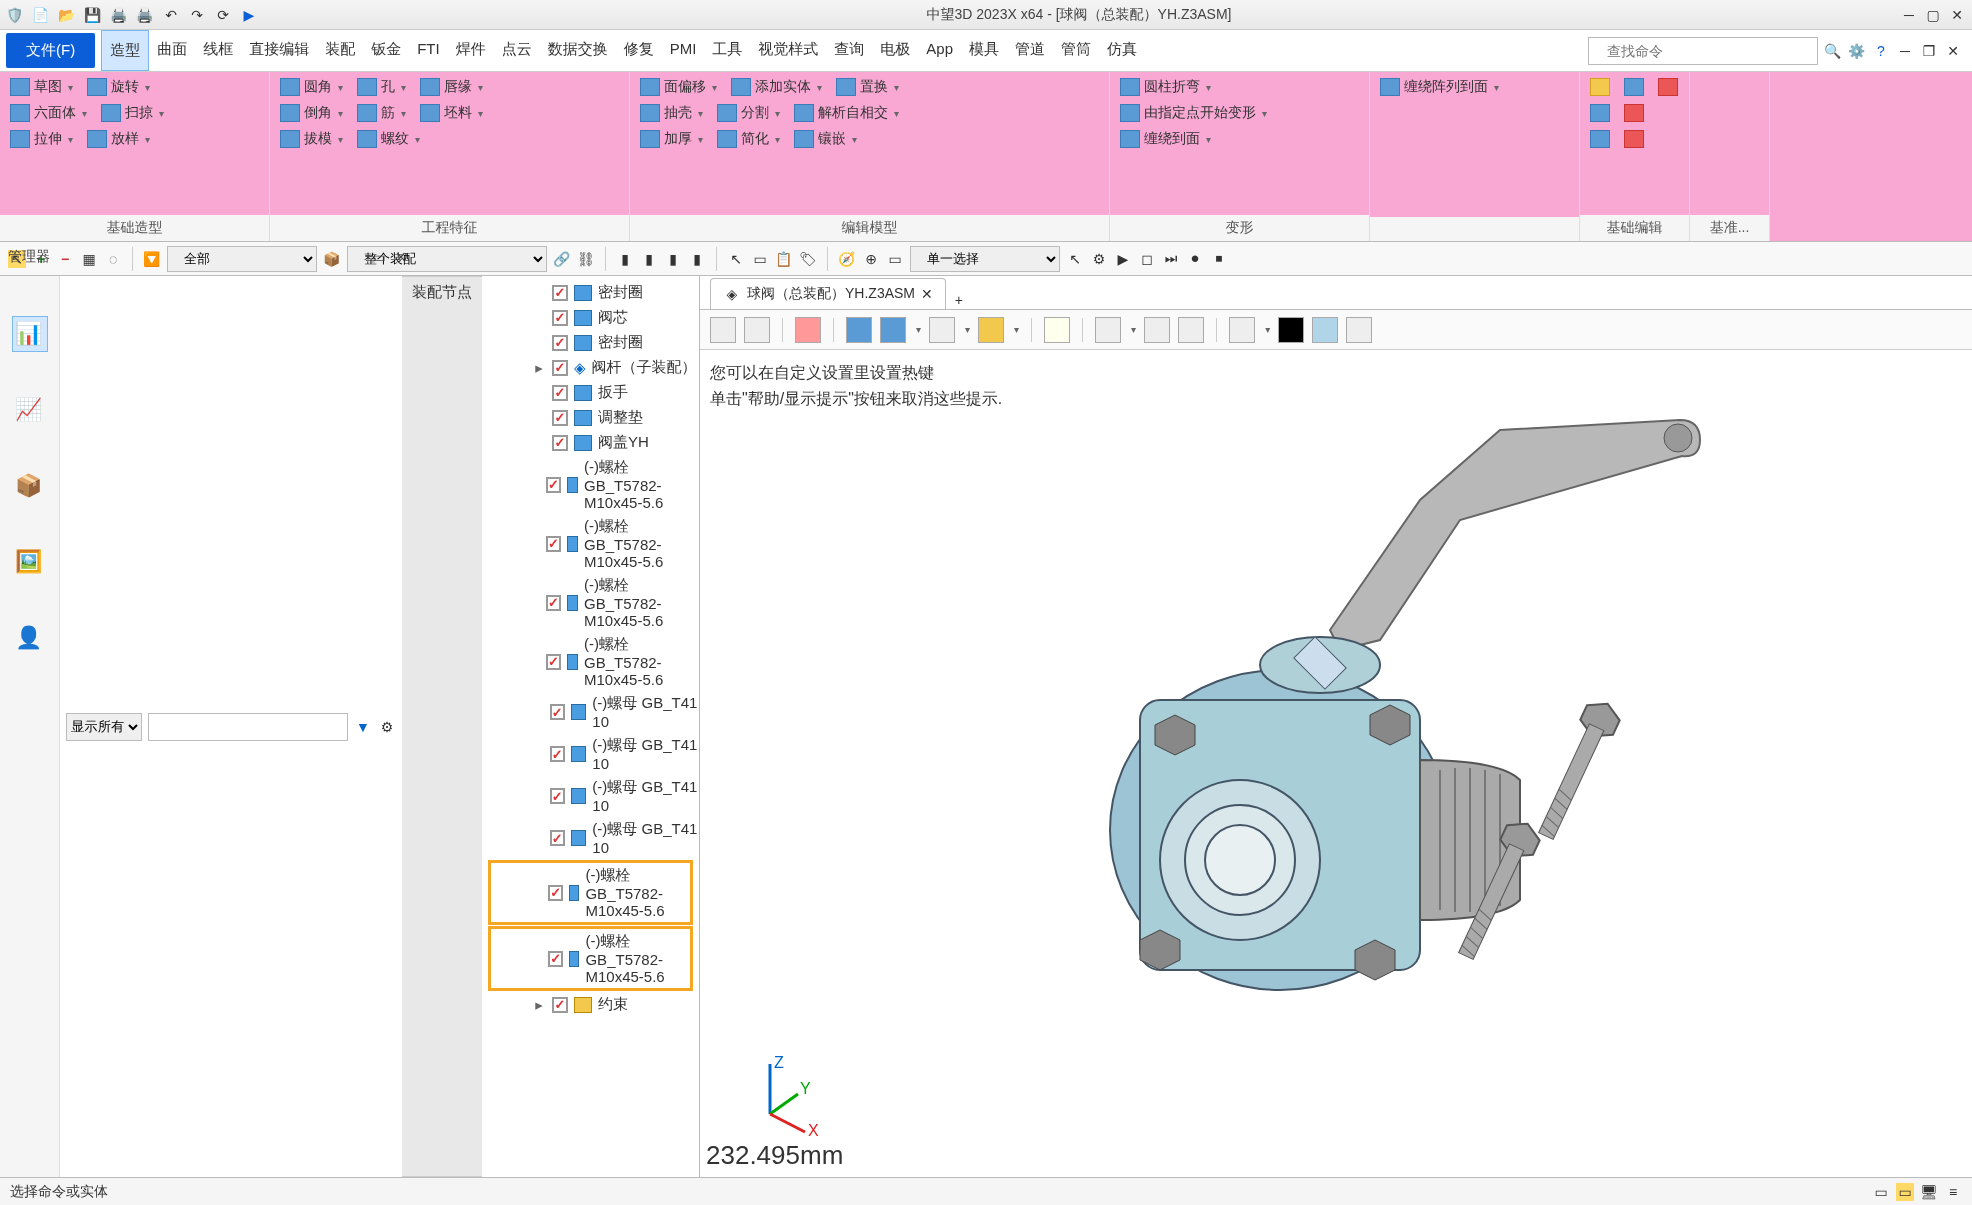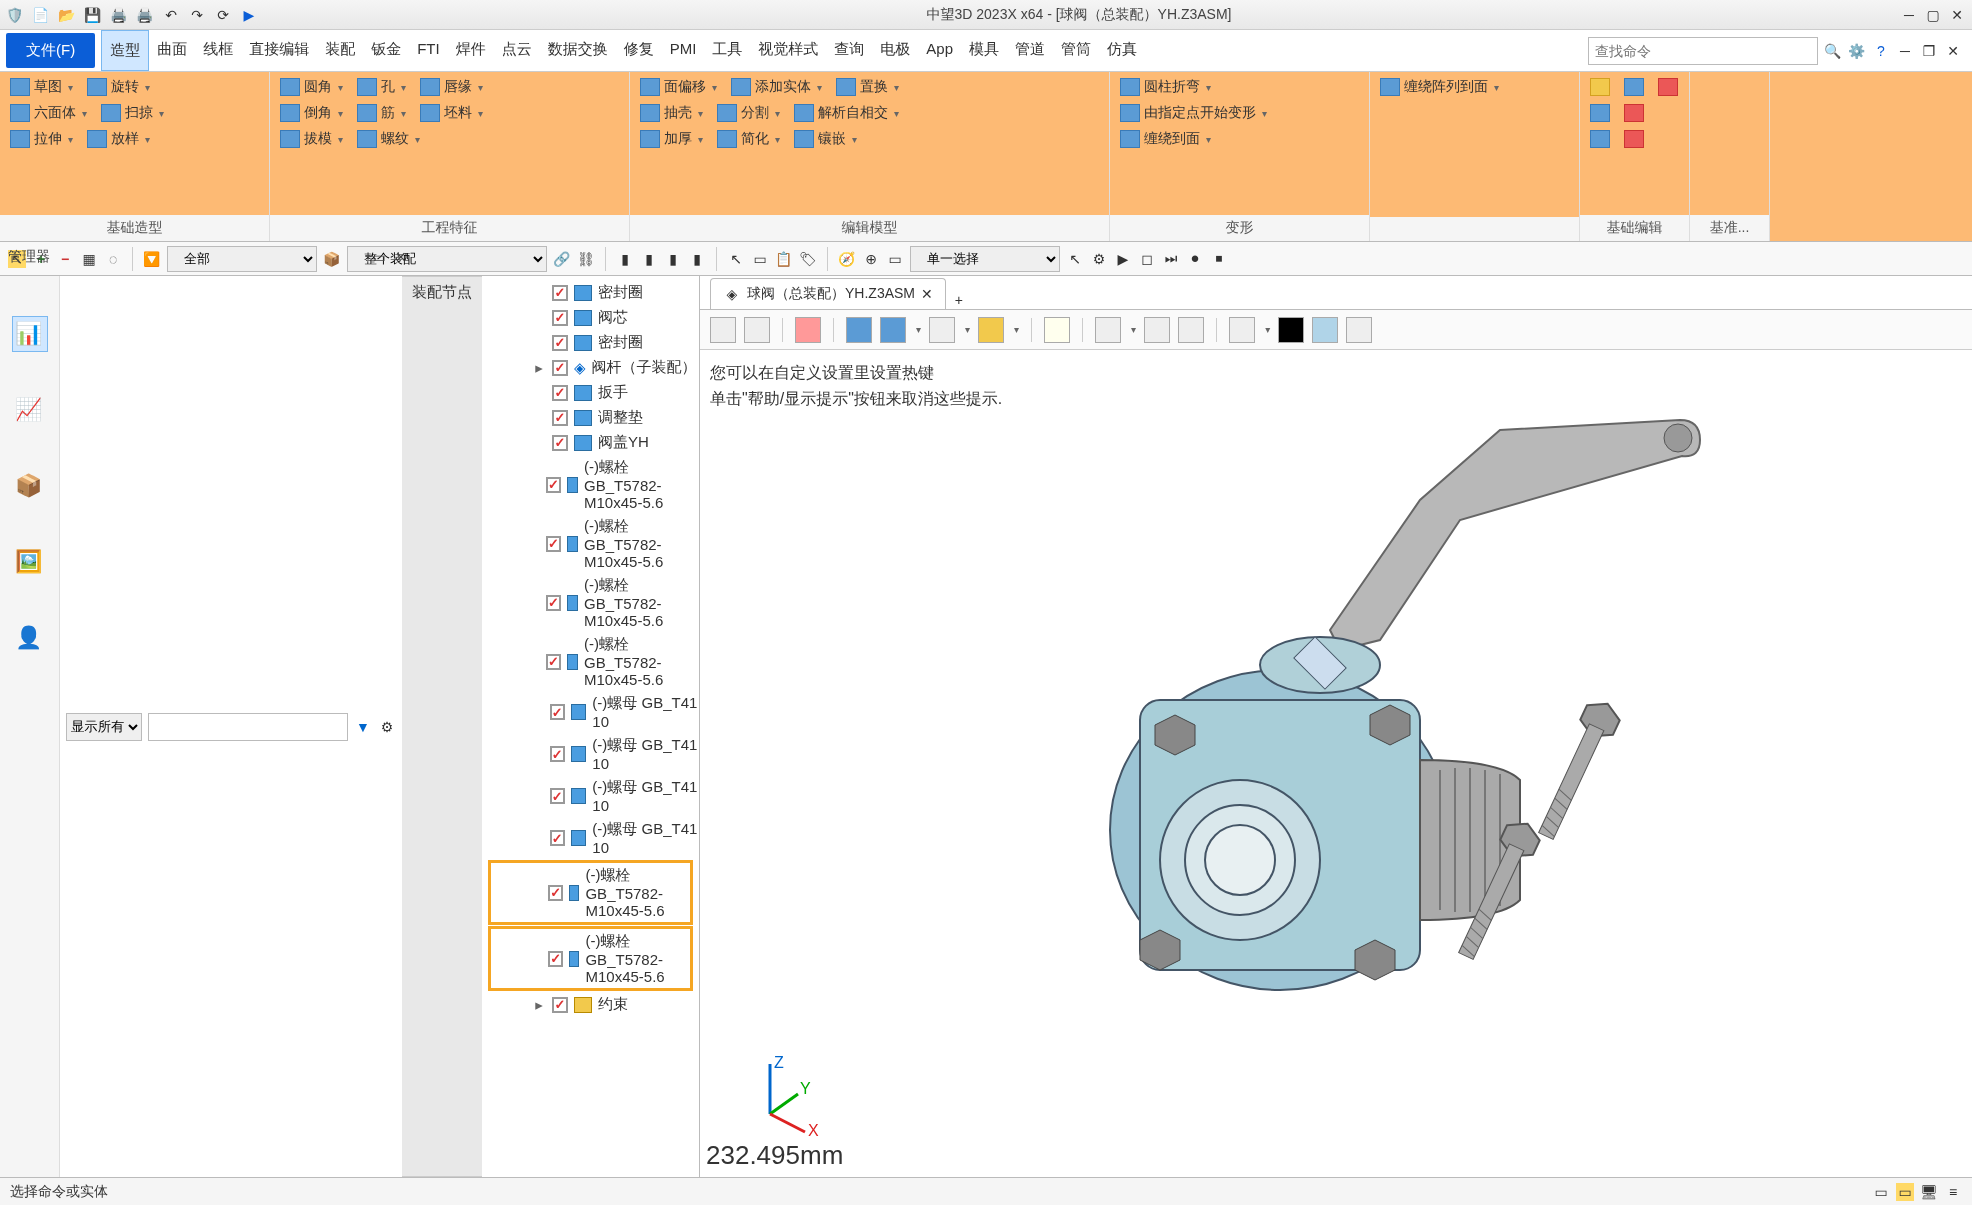--- a/index.html
+++ b/index.html
@@ -7,22 +7,22 @@
 .titlebar{height:30px;background:linear-gradient(#f5f5f5,#e8e8e8);display:flex;align-items:center;padding:0 6px;border-bottom:1px solid #ccc}
 .titlebar .tb-left{display:flex;gap:8px;align-items:center}
 .titlebar .tb-center{flex:1;text-align:center;font-size:14px;color:#444}
 .titlebar .tb-right{display:flex;gap:6px}
 .ico{width:18px;height:18px;display:inline-flex;align-items:center;justify-content:center;font-size:14px}
 .menubar{height:42px;display:flex;align-items:center;border-bottom:1px solid #ccc;background:#fff}
 .file-btn{background:#0b5ed7;color:#fff;padding:8px 20px;font-size:15px;margin:4px 6px;border-radius:2px}
 .menu-item{padding:10px 8px;font-size:15px;color:#333;cursor:default}
 .menu-item.active{background:#d0e7ff;border:1px solid #7ab8f0}
 .search-cmd{margin-left:auto;display:flex;align-items:center;gap:6px;margin-right:10px}
-.search-cmd input{width:230px;height:28px;border:1px solid #bbb;padding:0 6px;font-size:14px}
-.ribbon{display:flex;background:#fdba74;border-bottom:1px solid #bbb;height:170px}
+.search-cmd input{width:230px;height:28px;border:1px solid #bbb;padding:0 18px;font-size:14px}
+.ribbon{display:flex;background:#f9a8d4;border-bottom:1px solid #bbb;height:170px}
 .rib-group{border-right:1px solid #ddd;padding:6px 10px 0;display:flex;flex-direction:column}
 .rib-body{flex:1;display:flex;flex-direction:column;gap:8px}
 .rib-row{display:flex;gap:14px;align-items:center}
 .rib-btn{display:flex;align-items:center;gap:4px;font-size:14px;white-space:nowrap}
 .rib-btn .ic{width:20px;height:18px;background:#5b9bd5;border:1px solid #3a7bb8;display:inline-block}
 .rib-btn .ic.y{background:#f2c94c;border-color:#d4a020}
 .rib-btn .ic.r{background:#eb5757;border-color:#c33}
 .rib-label{text-align:center;font-size:14px;color:#555;padding:4px 0;background:#f5f5f5;margin:0 -10px}
 .quickbar{height:34px;display:flex;align-items:center;gap:6px;padding:0 8px;border-bottom:1px solid #bbb;background:#f8f8f8}
 .qb-sel{height:26px;border:1px solid #bbb;padding:0 12px;font-size:13px}

